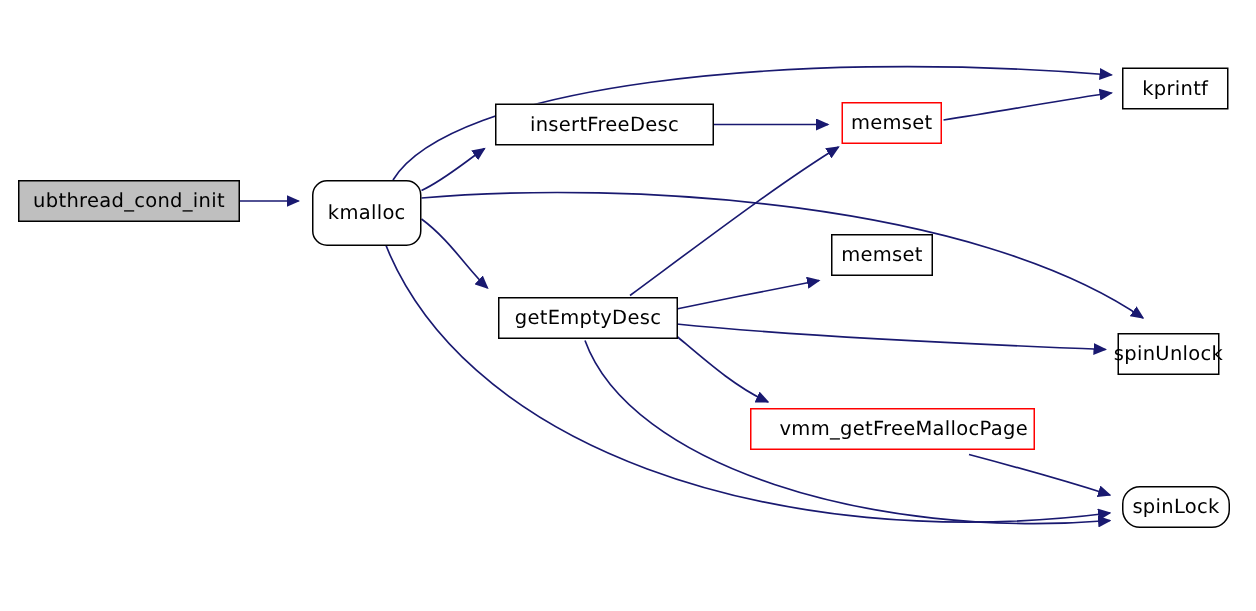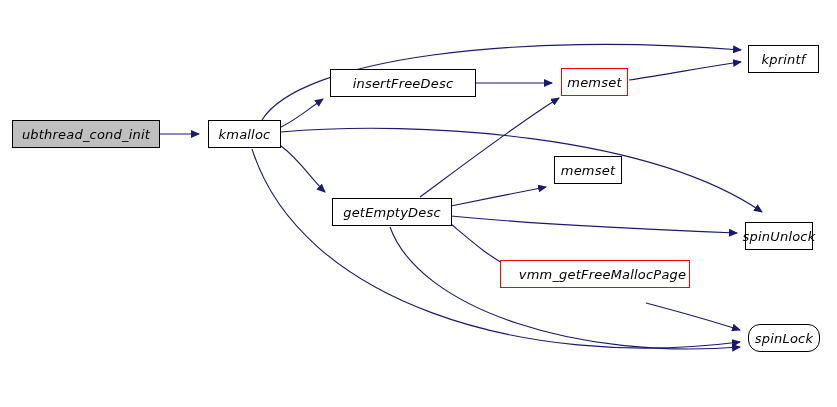--- a/index.html
+++ b/index.html
@@ -41,21 +41,20 @@
   .node.root {
     background: #bfbfbf;
     border-color: #000000;
   }
   .node.external {
     border-color: #ff0000;
     border-width: 1px;
   }
   .node-label {
     pointer-events: none;
-    font-style: italic;
   }
 </style>
 </head>
 <body>
 
 <div id="callgraph">
 
   <svg id="edge-layer" viewBox="0 0 837 407" width="837" height="407" xmlns="http://www.w3.org/2000/svg">
     <defs>
       <marker id="arrowhead" markerWidth="9" markerHeight="8" refX="8" refY="4" orient="auto" markerUnits="userSpaceOnUse">
@@ -77,42 +76,42 @@
         <path d="M 451,224 C 470,240 490,258 512,268" fill="none" stroke="#191970" stroke-width="1.1" marker-end="url(#arrowhead)"></path>
         <path d="M 390,227 C 420,310 580,360 740,347" fill="none" stroke="#191970" stroke-width="1.1" marker-end="url(#arrowhead)"></path>
         <path d="M 646,303 C 680,312 715,322 740,330" fill="none" stroke="#191970" stroke-width="1.1" marker-end="url(#arrowhead)"></path>
       </g>
   </svg>
 
   <div id="nodes">
       <div class="node root" style="left: 12px; top: 120px; width: 148px; height: 28px;">
         <span class="node-label">ubthread_cond_init</span>
       </div>
-      <div class="node" style="left: 208px; top: 120px; width: 73px; height: 28px;">
+      <div class="node" style="left: 208px; top: 120px; width: 73px; height: 44px; border-radius: 10px;">
         <span class="node-label">kmalloc</span>
       </div>
       <div class="node" style="left: 330px; top: 69px; width: 146px; height: 28px;">
         <span class="node-label">insertFreeDesc</span>
       </div>
       <div class="node external" style="left: 561px; top: 68px; width: 67px; height: 28px;">
         <span class="node-label">memset</span>
       </div>
       <div class="node" style="left: 748px; top: 45px; width: 71px; height: 28px;">
         <span class="node-label">kprintf</span>
       </div>
       <div class="node" style="left: 332px; top: 198px; width: 120px; height: 28px;">
         <span class="node-label">getEmptyDesc</span>
       </div>
       <div class="node" style="left: 554px; top: 156px; width: 68px; height: 28px;">
         <span class="node-label">memset</span>
       </div>
       <div class="node" style="left: 745px; top: 222px; width: 68px; height: 28px;">
         <span class="node-label">spinUnlock</span>
       </div>
-      <div class="node external" style="left: 500px; top: 260px; width: 190px; height: 28px; padding-left: 15px;">
+      <div class="node external" style="left: 500px; top: 272px; width: 190px; height: 28px; padding-left: 15px;">
         <span class="node-label">vmm_getFreeMallocPage</span>
       </div>
       <div class="node" style="left: 748px; top: 324px; width: 72px; height: 28px; border-radius: 12px;">
         <span class="node-label">spinLock</span>
       </div>
     </div>
 
 </div>
 
 </body></html>

